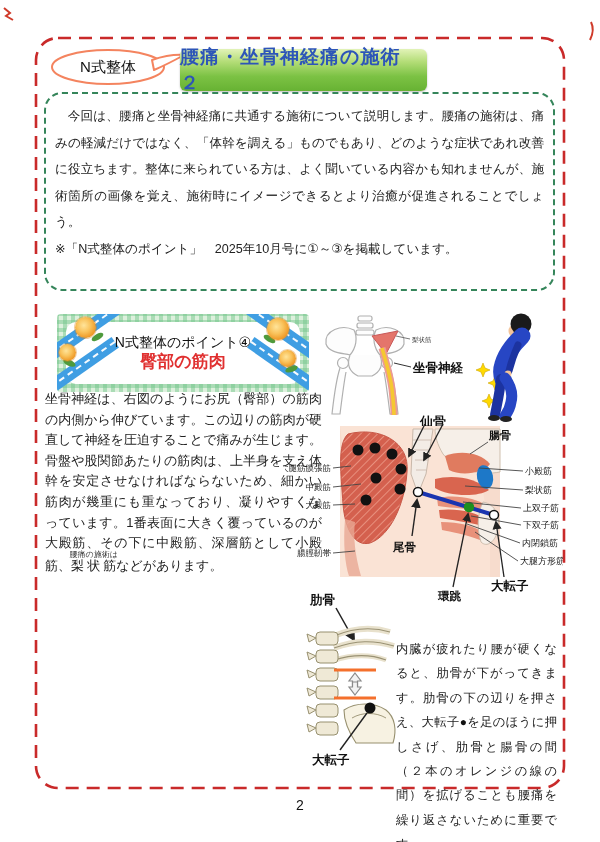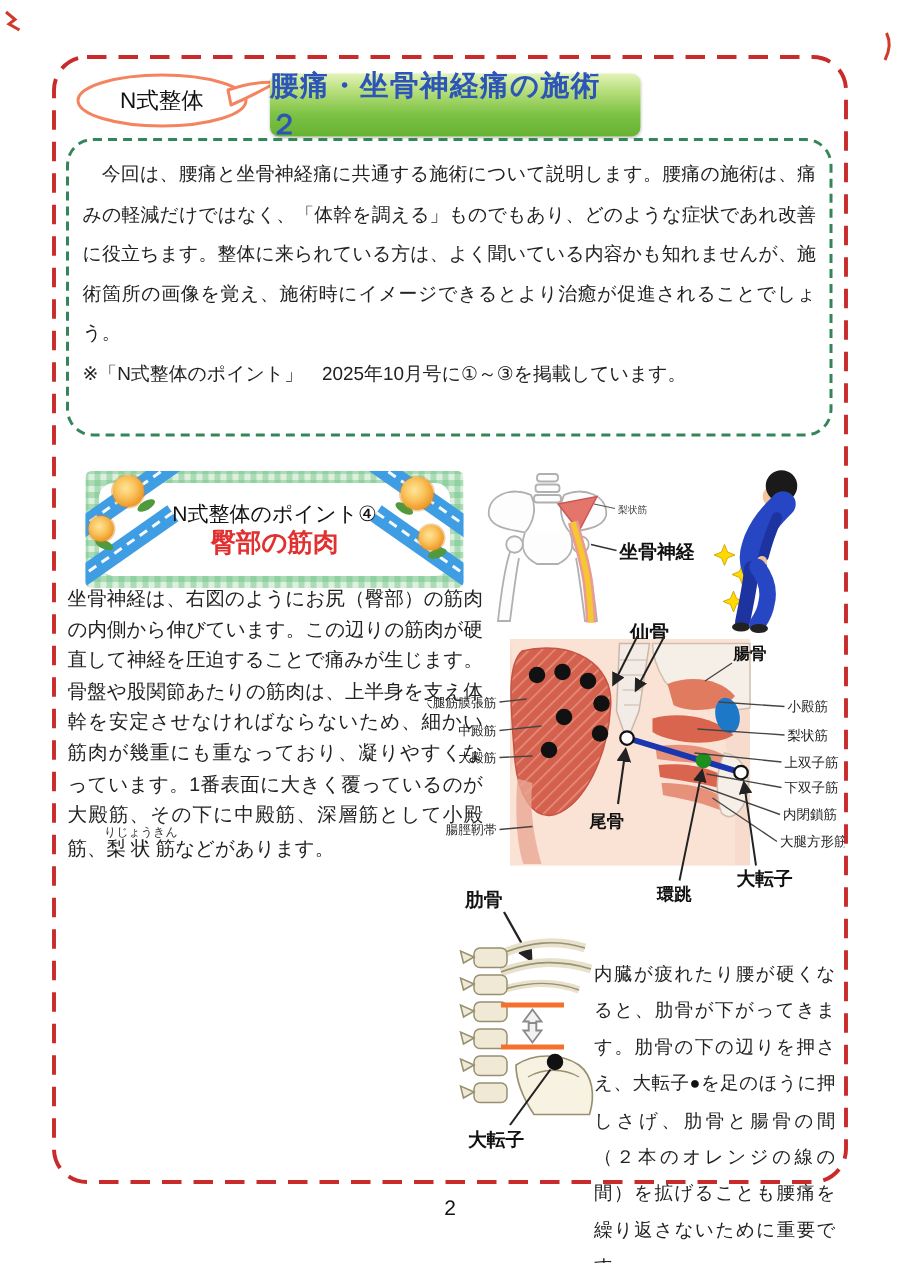--- a/index.html
+++ b/index.html
@@ -104,21 +104,21 @@
   <div class="flower" style="left:2px;top:30px;width:17px;height:17px;"></div>
   <div class="flower" style="left:210px;top:4px;width:22px;height:22px;"></div>
   <div class="flower" style="left:222px;top:36px;width:17px;height:17px;"></div>
   <div id="point-text">
     <div id="point-title">N式整体のポイント④</div>
     <div id="point-subtitle">臀部の筋肉</div>
   </div>
 </div>
 
 <div id="left-col" class="abs">
-  <p>坐骨神経は、右図のようにお尻（臀部）の筋肉の内側から伸びています。この辺りの筋肉が硬直して神経を圧迫することで痛みが生じます。骨盤や股関節あたりの筋肉は、上半身を支え体幹を安定させなければならないため、細かい筋肉が幾重にも重なっており、凝りやすくなっています。1番表面に大きく覆っているのが大殿筋、その下に中殿筋、深層筋として小殿筋、<ruby>梨状筋<rt>りじょうきん</rt></ruby>などがあります。</p>
+  <p>坐骨神経は、右図のようにお尻（臀部）の筋肉の内側から伸びています。この辺りの筋肉が硬直して神経を圧迫することで痛みが生じます。骨盤や股関節あたりの筋肉は、上半身を支え体幹を安定させなければならないため、細かい筋肉が幾重にも重なっており、凝りやすくなっています。1番表面に大きく覆っているのが大殿筋、その下に中殿筋、深層筋として小殿筋、<ruby>梨状筋<rt>腰痛の施術は</rt></ruby>などがあります。</p>
 </div>
 
 <svg class="abs" style="left:316px;top:314px;" width="160" height="106" viewBox="0 0 160 106">
   <g fill="#fdfdfd" stroke="#b0b0b0" stroke-width="1.2">
     <rect x="42" y="2" width="14" height="5" rx="2"></rect>
     <rect x="41" y="9" width="16" height="5" rx="2"></rect>
     <rect x="40" y="16" width="18" height="5" rx="2"></rect>
     <path d="M10,30 C8,16 26,10 38,16 C42,24 40,34 34,41 C26,39 13,39 10,30 Z"></path>
     <path d="M88,30 C90,16 72,10 60,16 C56,24 58,34 64,41 C72,39 85,39 88,30 Z"></path>
     <path d="M34,41 C30,52 34,58 42,62 L56,62 C64,58 68,52 64,41"></path>

